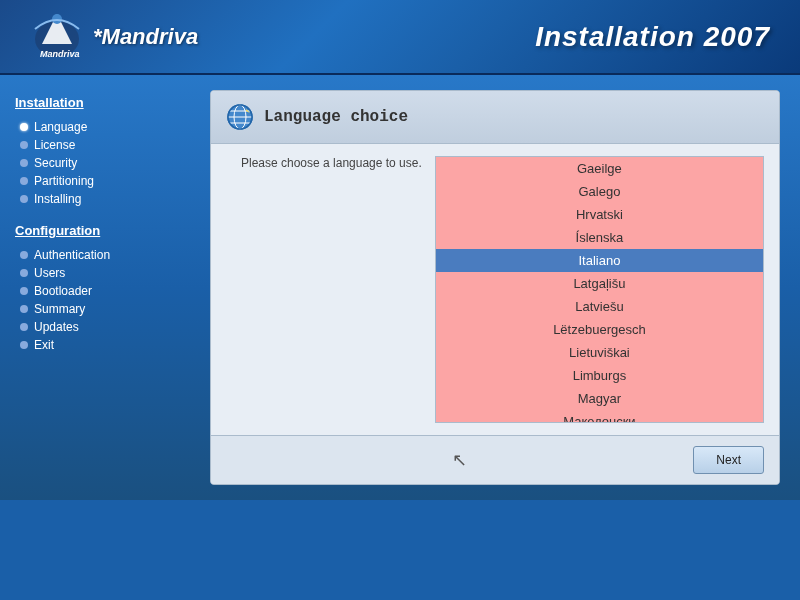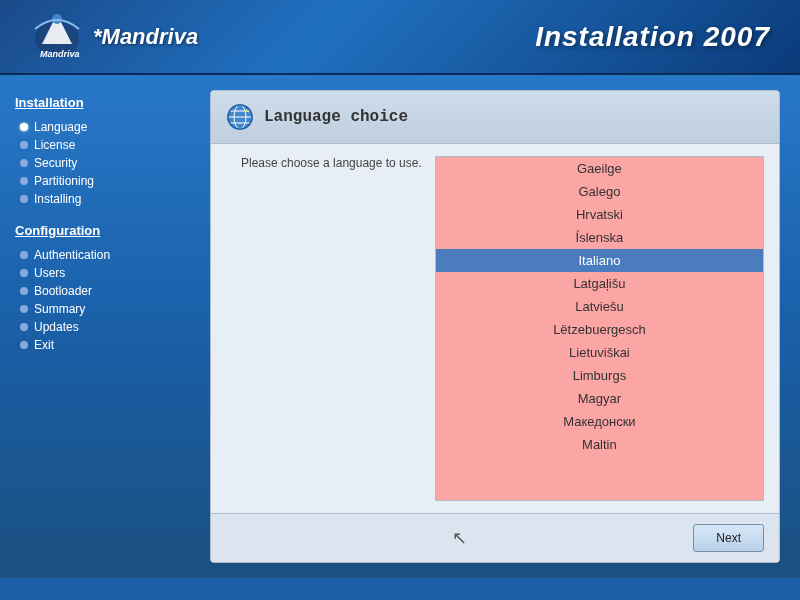--- a/index.html
+++ b/index.html
@@ -46,21 +46,21 @@
       font-weight: bold;
       font-style: italic;
       text-shadow: 2px 2px 4px rgba(0,0,0,0.4);
       letter-spacing: 1px;
     }
 
     
     .main-layout {
       display: flex;
       width: 800px;
-      height: 503px;
+      height: 425px;
       background: linear-gradient(180deg, #2878c8 0%, #1a5fa8 50%, #1a5080 100%);
     }
 
     
     .sidebar {
       width: 210px;
       padding: 20px 15px;
       color: white;
       flex-shrink: 0;
     }

